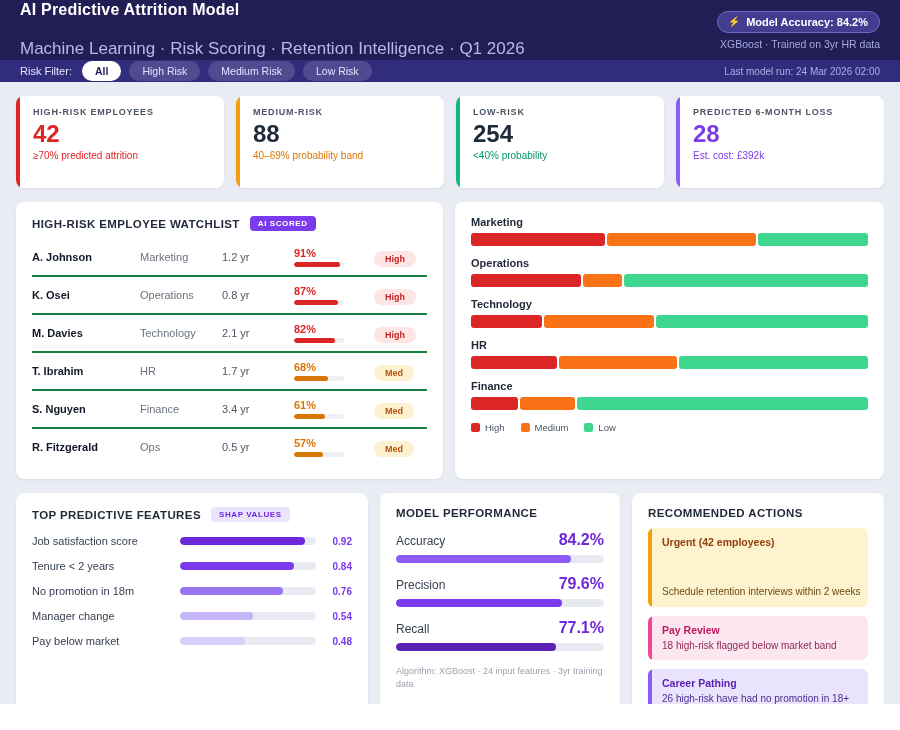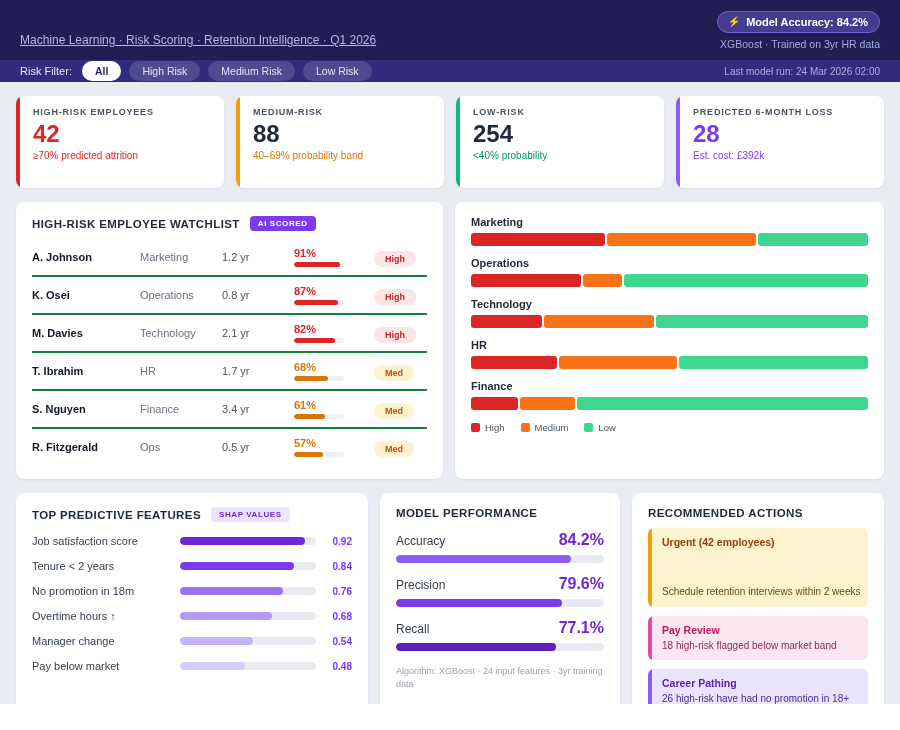--- a/index.html
+++ b/index.html
@@ -2,21 +2,21 @@
 <html><head>
 <meta charset="utf-8">
 <style>
   * { box-sizing: border-box; margin: 0; padding: 0; }
   body { width: 900px; height: 730px; background: #ffffff; font-family: "Liberation Sans", sans-serif; overflow: hidden; }
   .page { width: 900px; height: 730px; }
 
   
   .topbar { height: 60px; background: #221d54; display: flex; align-items: center; justify-content: space-between; padding: 0 20px; }
   .app-title { color: #ffffff; font-size: 16px; font-weight: bold; letter-spacing: 0.2px; }
-  .app-subtitle { color: #b4bae6; font-size: 12px; margin-top: 20px; text-decoration: underline; }
+  .app-subtitle { color: #b4bae6; font-size: 17px; margin-top: 20px; }
   .topbar-right { text-align: right; }
   .accuracy-badge { display: inline-flex; align-items: center; gap: 5px; background: #443c8f; border: 1px solid #6f66c9; border-radius: 13px; padding: 4px 11px; color: #ffffff; font-size: 11px; font-weight: bold; }
   .bolt { color: #fbbf24; font-size: 10px; }
   .model-info { color: #a3aae0; font-size: 10.5px; margin-top: 5px; }
 
   
   .filterbar { height: 22px; background: #322c7d; display: flex; align-items: center; justify-content: space-between; padding: 0 20px; }
   .filter-left { display: flex; align-items: center; gap: 10px; }
   .filter-label { color: #e3e6ff; font-size: 11px; }
   .pills { display: flex; gap: 8px; }
@@ -93,20 +93,21 @@
   .action-title { font-size: 10.5px; font-weight: bold; }
   .action-body { font-size: 10px; margin-top: 3px; line-height: 1.35; }
 </style>
 </head>
 <body>
 
 <div class="page">
 
   <header class="topbar">
     <div class="topbar-left">
+      <div class="app-title">AI Predictive Attrition Model</div>
       <div class="app-subtitle">Machine Learning · Risk Scoring · Retention Intelligence · Q1 2026</div>
     </div>
     <div class="topbar-right">
       <span class="accuracy-badge">
         <span class="bolt">⚡</span>
         <span>Model Accuracy: 84.2%</span>
       </span>
       <div class="model-info">XGBoost · Trained on 3yr HR data</div>
     </div>
   </header>
@@ -317,27 +318,20 @@
           <span class="feat-value">0.84</span>
         </div>
         <div class="feat-row">
           <span class="feat-label">No promotion in 18m</span>
           <span class="feat-track">
               <span class="feat-fill" style="width: 76%; background: rgb(154, 116, 240);"></span>
             </span>
           <span class="feat-value">0.76</span>
         </div>
         <div class="feat-row">
-          <span class="feat-label">Overtime hours ↑</span>
-          <span class="feat-track">
-              <span class="feat-fill" style="width: 68%; background: rgb(179, 156, 244);"></span>
-            </span>
-          <span class="feat-value">0.68</span>
-        </div>
-        <div class="feat-row">
           <span class="feat-label">Manager change</span>
           <span class="feat-track">
               <span class="feat-fill" style="width: 54%; background: rgb(199, 182, 247);"></span>
             </span>
           <span class="feat-value">0.54</span>
         </div>
         <div class="feat-row">
           <span class="feat-label">Pay below market</span>
           <span class="feat-track">
               <span class="feat-fill" style="width: 48%; background: rgb(217, 205, 250);"></span>

